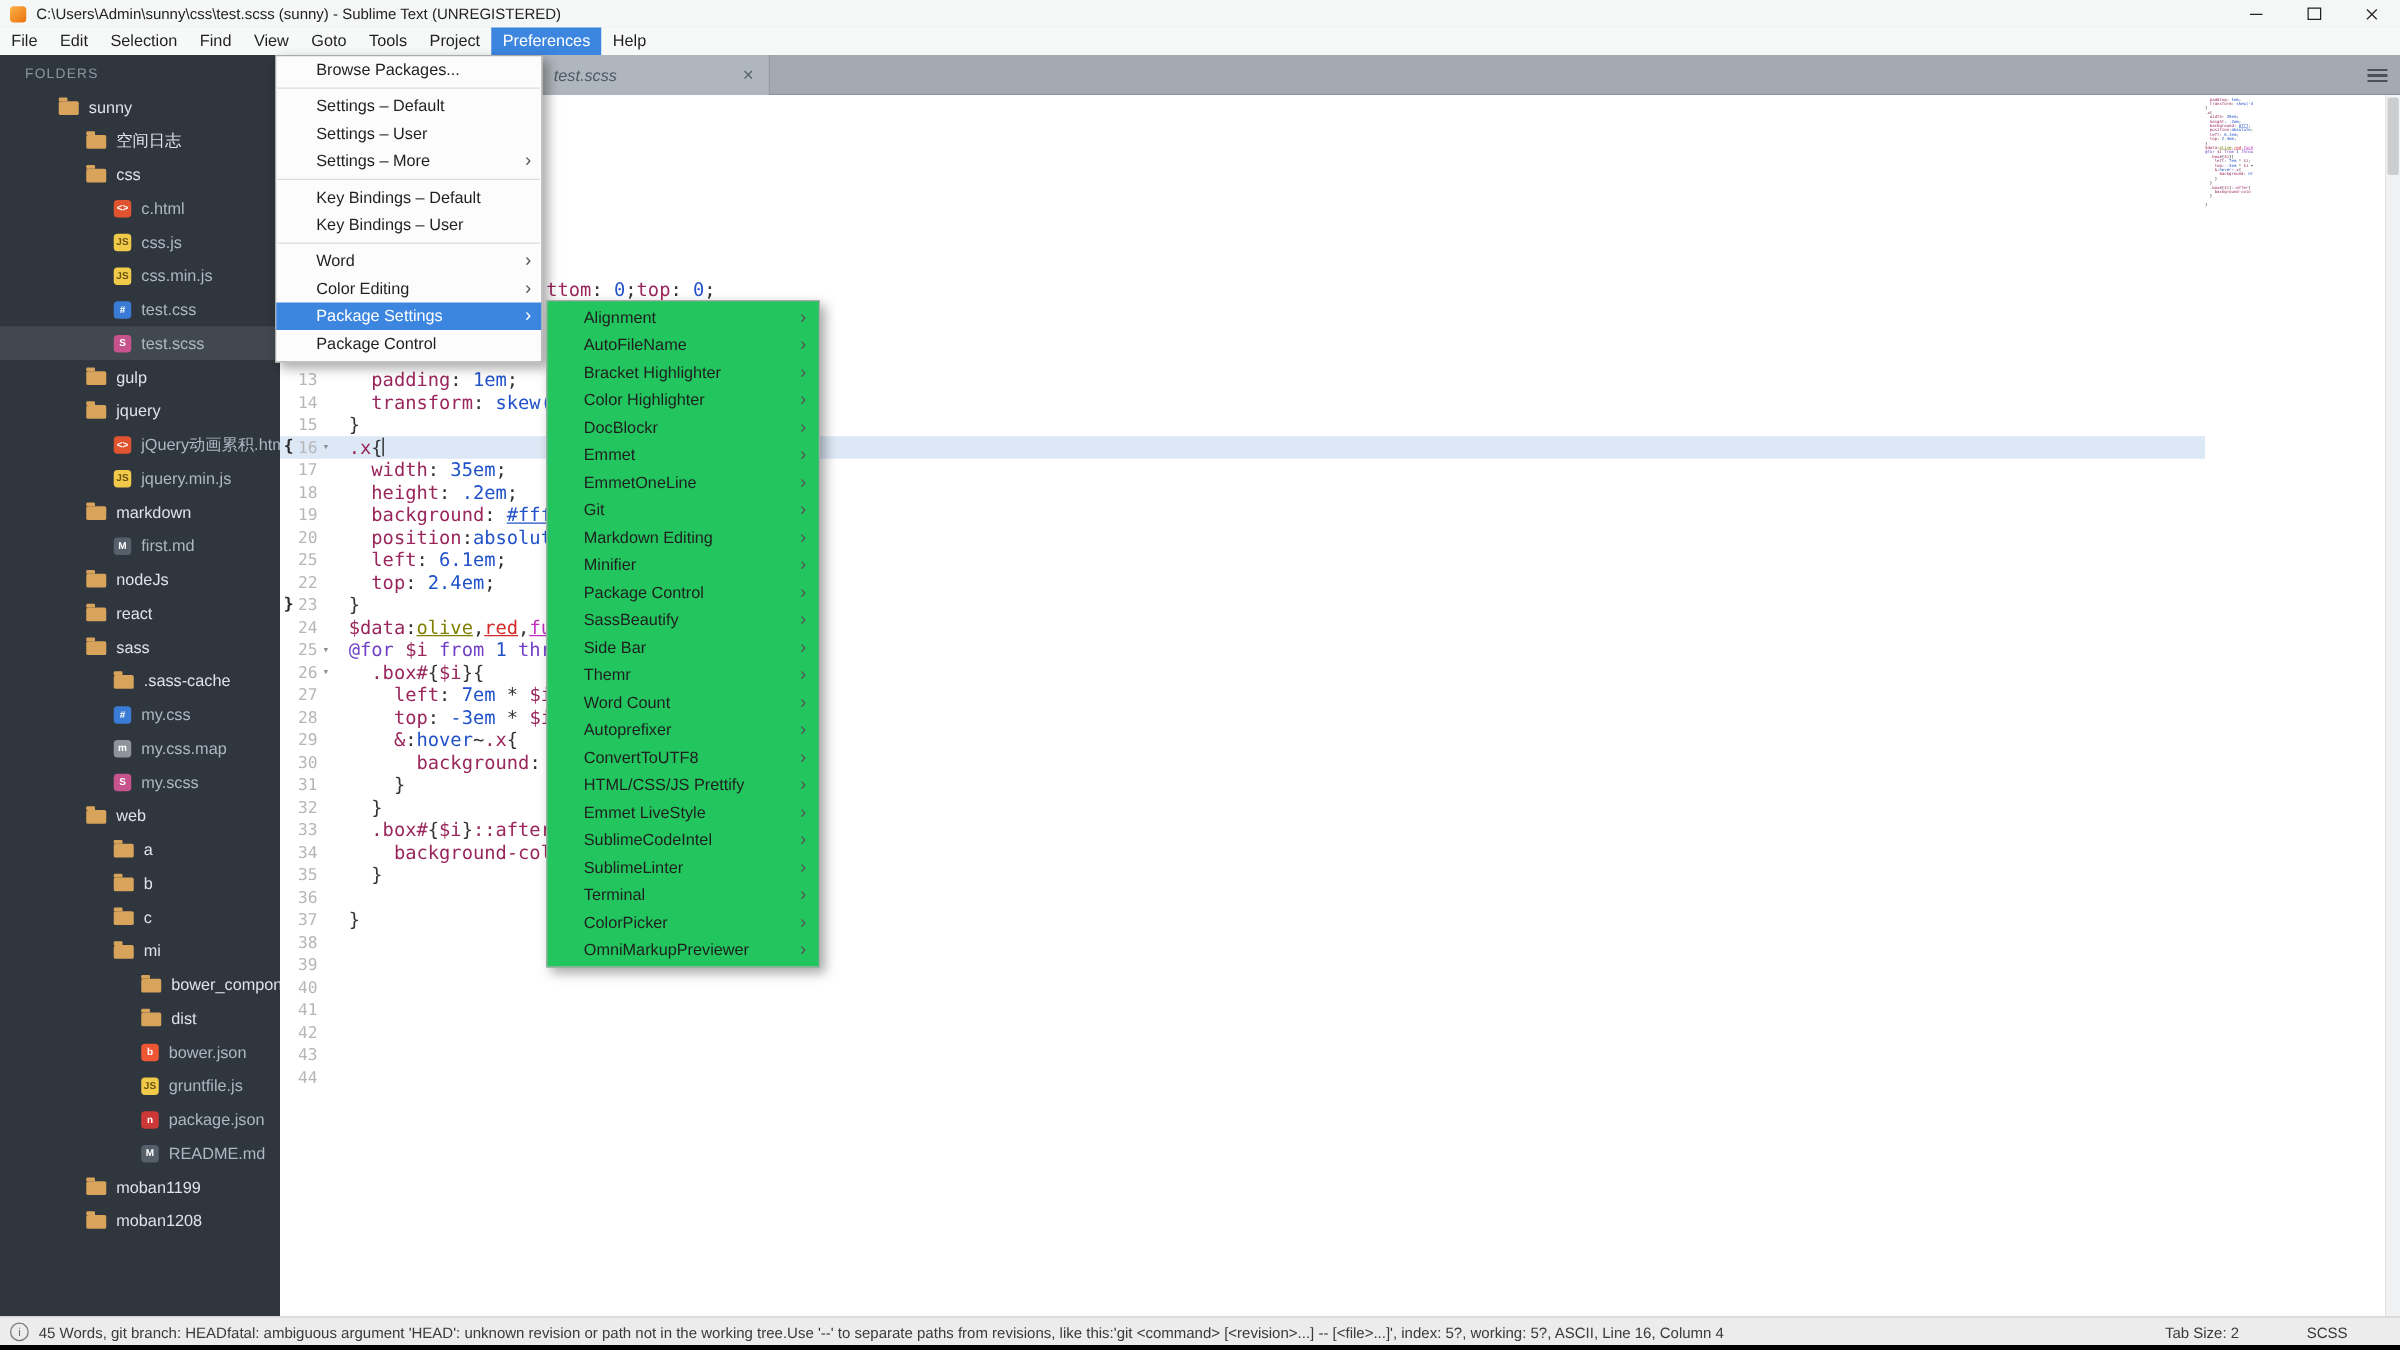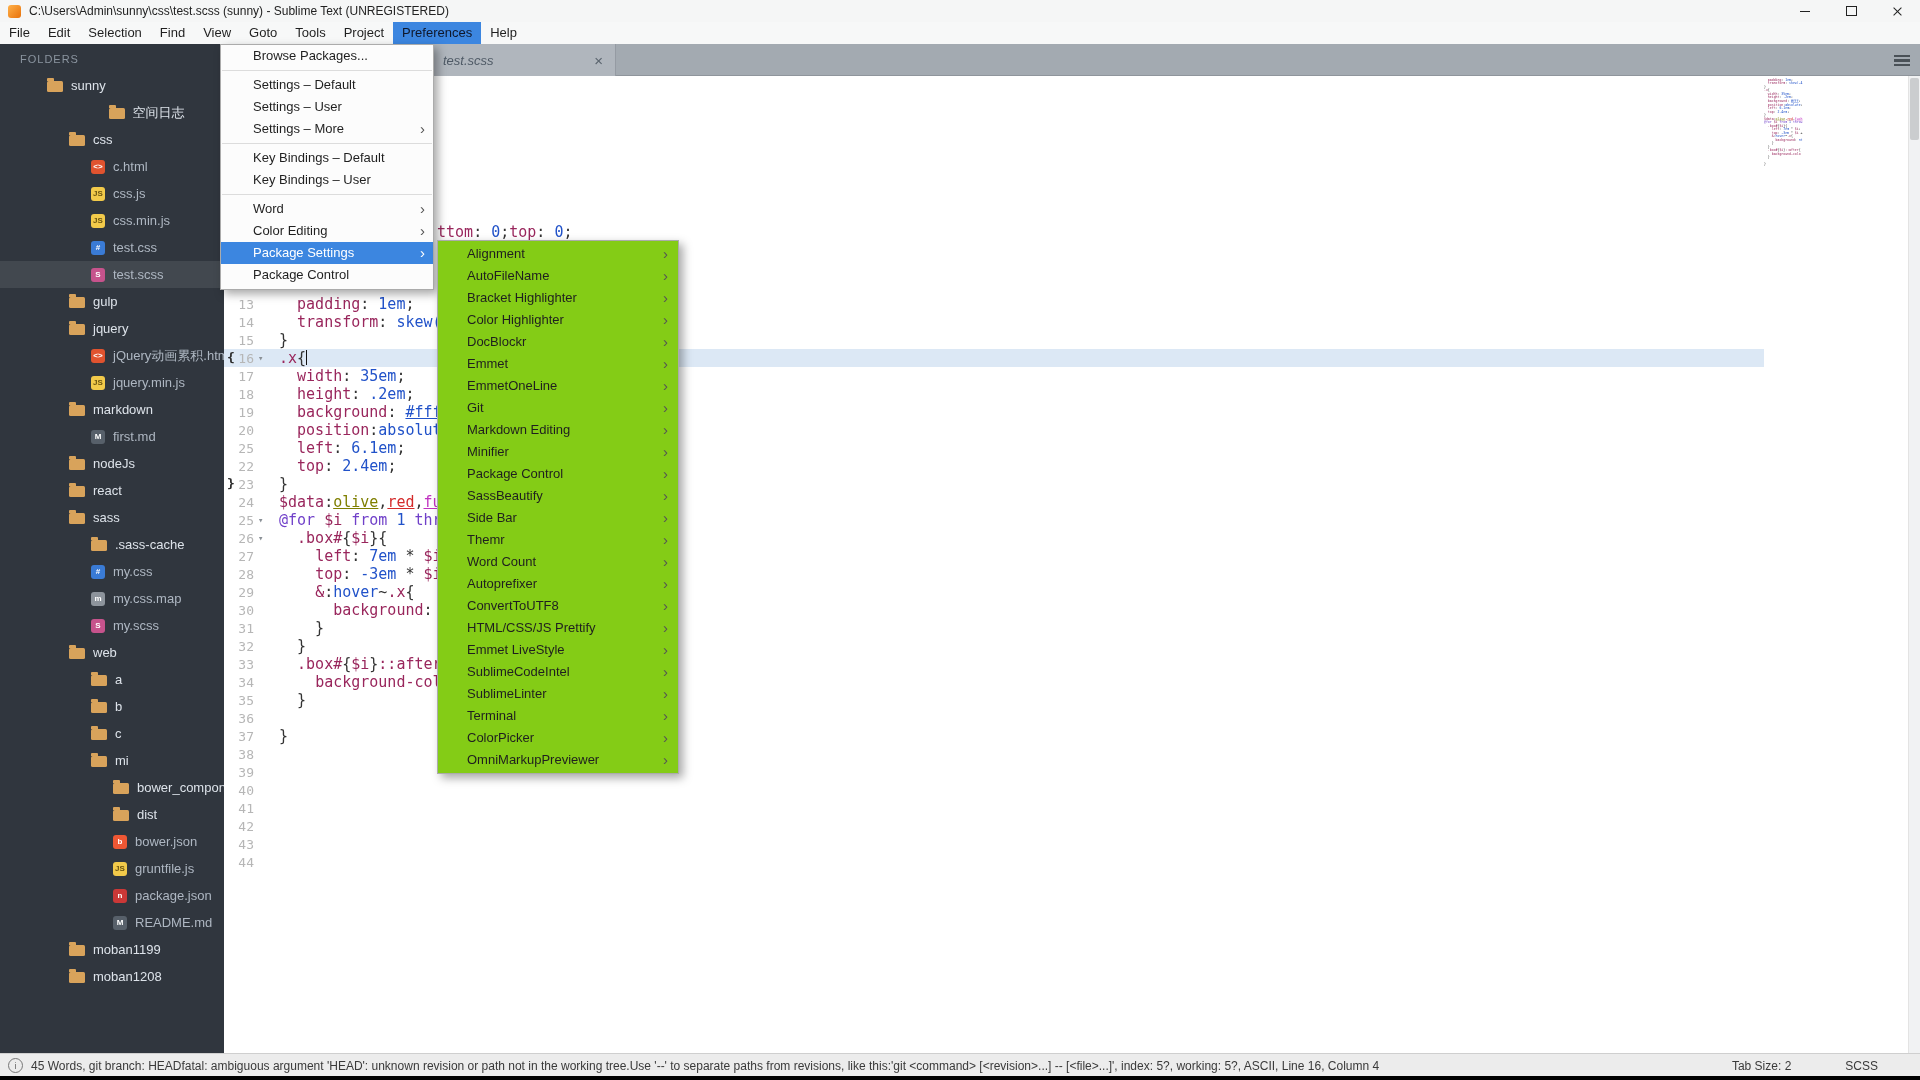--- a/index.html
+++ b/index.html
@@ -14,21 +14,21 @@
   .wc{width:46px;height:100%;display:flex;align-items:center;justify-content:center;}
   .ic-min{width:10px;height:1px;background:#222;display:block;}
   .ic-max{width:9px;height:8px;border:1px solid #222;display:block;}
   .ic-close{position:relative;width:11px;height:11px;display:block;}
   .ic-close::before,.ic-close::after{content:"";position:absolute;left:5px;top:0;width:1px;height:11px;background:#222;}
   .ic-close::before{transform:rotate(45deg);}  .ic-close::after{transform:rotate(-45deg);}
 
   
   .menubar{position:absolute;left:0;top:22px;right:0;height:22px;background:#f7f8f8;display:flex;font-size:13px;color:#1f1f1f;}
   .menu-btn{padding:0 9px;line-height:22px;white-space:nowrap;}
-  .menu-btn.active{background:#3c86e0;color:#0f172a;}
+  .menu-btn.active{background:#3c86e0;color:#ffffff;}
 
   
   .sidebar{position:absolute;left:0;top:44px;width:224px;bottom:27px;background:#30363e;overflow:hidden;}
   .side-header{padding:9px 0 7px 20px;font-size:11px;letter-spacing:1px;color:#8b95a0;}
   .tree-row{display:flex;align-items:center;height:27px;font-size:13px;color:#aeb7c2;white-space:nowrap;}
   .tree-row.sel{background:rgba(255,255,255,.09);}
   .folder-label{color:#dde3ea;}
   .folder-ic{width:16px;height:11px;background:#d8a35b;border-radius:1.5px;position:relative;margin-right:8px;flex:none;margin-top:2px;}
   .folder-ic::before{content:"";position:absolute;top:-3px;left:0;width:7px;height:3px;background:#d8a35b;border-radius:1px 1px 0 0;}
   .file-ic{width:14px;height:14px;border-radius:3px;margin-right:8px;flex:none;font-size:8px;font-weight:bold;display:flex;align-items:center;justify-content:center;}
@@ -65,21 +65,21 @@
   .vscroll{position:absolute;right:0;top:0;bottom:0;width:12px;background:#f1f2f3;border-left:1px solid #e3e3e3;box-sizing:border-box;}
   .vthumb{position:absolute;left:1px;right:1px;top:2px;height:62px;background:#cbcdcf;border-radius:2px;}
 
   
   .dropdown{position:absolute;left:220px;top:44px;width:214px;background:#fcfcfc;border:1px solid #ababab;box-shadow:4px 4px 9px rgba(0,0,0,.35);padding-bottom:3px;z-index:300;font-size:13px;color:#1f1f1f;box-sizing:border-box;}
   .dd-item{position:relative;line-height:22px;height:22px;padding-left:32px;padding-right:8px;white-space:nowrap;}
   .dd-item.hl{background:#3c86e0;color:#fff;}
   .menu-sep{height:1px;background:#dcdcdc;margin:3px 1px;}
   .chev{position:absolute;right:8px;top:0;font-size:15px;line-height:22px;color:#555;}
   .dd-item.hl .chev{color:#fff;}
-  .submenu{position:absolute;left:437px;top:240px;width:242px;background:#84cc16;border:1px solid #ababab;box-shadow:4px 4px 9px rgba(0,0,0,.35);padding:2px 0;z-index:310;font-size:13px;color:#1f1f1f;box-sizing:border-box;}
+  .submenu{position:absolute;left:437px;top:240px;width:219px;background:#22c55e;border:1px solid #ababab;box-shadow:4px 4px 9px rgba(0,0,0,.35);padding:2px 0;z-index:310;font-size:13px;color:#1f1f1f;box-sizing:border-box;}
   .sm-item{position:relative;line-height:22px;height:22px;padding-left:29px;padding-right:24px;white-space:nowrap;}
   .sm-item .chev{right:10px;}
 
   
   .statusbar{position:absolute;left:0;right:0;top:1053px;height:23px;background:#ececec;border-top:1px solid #cfcfcf;display:flex;align-items:center;font-size:12px;color:#3a3a3a;padding:0 8px;box-sizing:content-box;}
   .status-ic{width:13px;height:13px;border:1px solid #777;border-radius:50%;font-size:9px;color:#666;display:flex;align-items:center;justify-content:center;flex:none;}
   .status-msg{margin-left:8px;flex:1;white-space:nowrap;overflow:hidden;}
   .tabsize{margin-right:54px;white-space:nowrap;}
   .syntax{margin-right:34px;white-space:nowrap;}
   .taskbar-strip{position:absolute;left:0;right:0;bottom:0;height:4px;background:#000;}
@@ -118,21 +118,21 @@
       <span class="menu-btn">Help</span>
     </div>
 
   <div class="sidebar">
     <div class="side-header">FOLDERS</div>
     <div>
         <div class="tree-row" style="padding-left: 47px;">
           <span class="folder-ic"></span>
           <span class="tree-label folder-label">sunny</span>
         </div>
-        <div class="tree-row" style="padding-left: 69px; justify-content: center;">
+        <div class="tree-row" style="padding-left: 69px;">
           <span class="folder-ic"></span>
           <span class="tree-label folder-label">空间日志</span>
         </div>
         <div class="tree-row" style="padding-left: 69px;">
           <span class="folder-ic"></span>
           <span class="tree-label folder-label">css</span>
         </div>
         <div class="tree-row" style="padding-left: 91px;">
           <span class="file-ic" style="background: rgb(224, 83, 47); color: rgb(255, 255, 255);">&lt;&gt;</span>
           <span class="tree-label">c.html</span>

